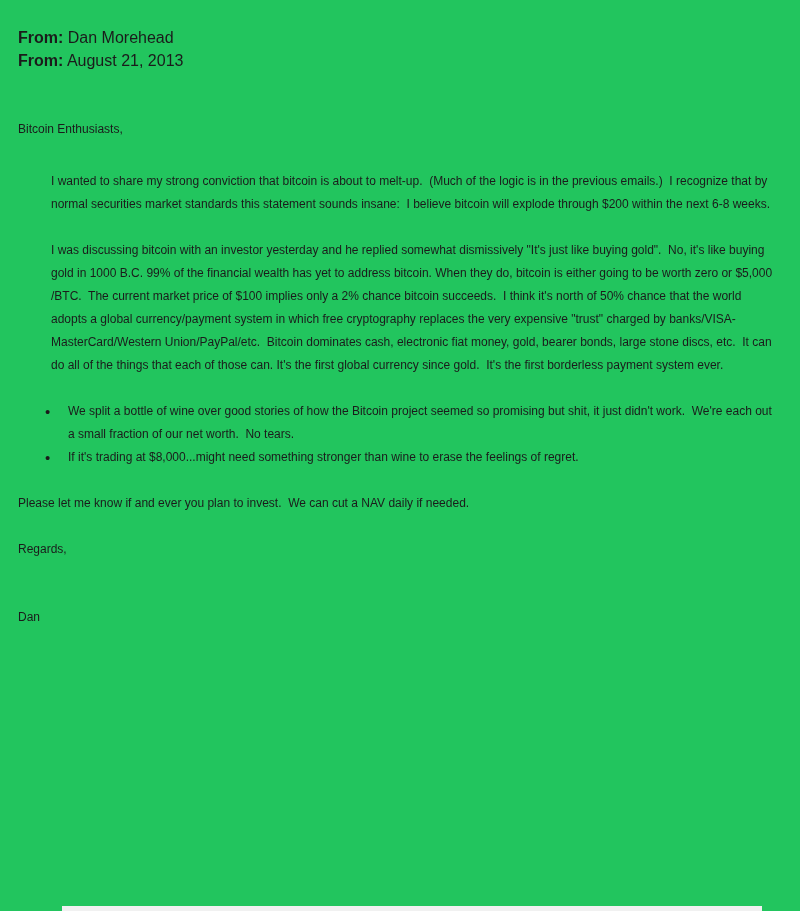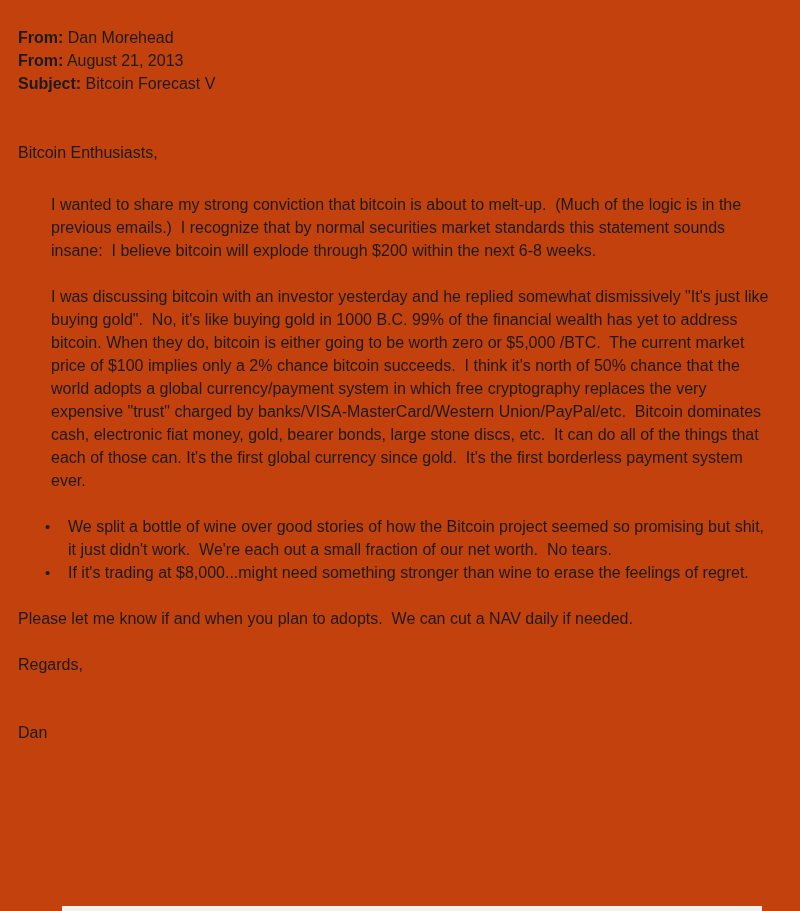--- a/index.html
+++ b/index.html
@@ -5,33 +5,33 @@
   * { margin: 0; padding: 0; box-sizing: border-box; }
   html, body {
     background: #ffffff;
     font-family: "Liberation Sans", "DejaVu Sans", sans-serif;
     color: #1b1b1b;
   }
   .page {
     position: relative;
     width: 800px;
     height: 911px;
-    background: #c2410c;
+    background: #22c55e;
     overflow: hidden;
     padding: 26px 26px 0 18px;
   }
   .email-header { margin-bottom: 46px; }
   .header-line {
     font-size: 16px;
     line-height: 23px;
     white-space: pre-wrap;
   }
   .header-label { font-weight: bold; }
   .body-text {
-    font-size: 16px;
+    font-size: 12px;
     line-height: 23px;
     white-space: pre-wrap;
   }
   .salutation { margin-bottom: 29px; }
   .paragraph { margin-bottom: 23px; margin-left: 33px; }
   .bullet-list {
     list-style: none;
     margin: 0 0 23px 27px;
   }
   .bullet-item {
@@ -58,42 +58,41 @@
   }
 </style>
 </head>
 <body>
 
 <div class="page">
 
   <div class="email-header">
     <div class="header-line"><span class="header-label">From:</span> <span>Dan Morehead</span></div>
     <div class="header-line"><span class="header-label">From:</span> <span>August 21, 2013</span></div>
-    <div class="header-line"><span class="header-label">Subject:</span> <span>Bitcoin Forecast V</span></div>
   </div>
 
   <div class="body-text salutation">Bitcoin Enthusiasts,</div>
 
   <div class="body-text paragraph">I wanted to share my strong conviction that bitcoin is about to melt-up.  (Much of the logic is in the previous emails.)  I recognize that by normal securities market standards this statement sounds insane:  I believe bitcoin will explode through $200 within the next 6-8 weeks.</div>
 
   <div class="body-text paragraph">I was discussing bitcoin with an investor yesterday and he replied somewhat dismissively "It's just like buying gold".  No, it's like buying gold in 1000 B.C. 99% of the financial wealth has yet to address bitcoin. When they do, bitcoin is either going to be worth zero or $5,000 /BTC.  The current market price of $100 implies only a 2% chance bitcoin succeeds.  I think it's north of 50% chance that the world adopts a global currency/payment system in which free cryptography replaces the very expensive "trust" charged by banks/VISA-MasterCard/Western Union/PayPal/etc.  Bitcoin dominates cash, electronic fiat money, gold, bearer bonds, large stone discs, etc.  It can do all of the things that each of those can. It's the first global currency since gold.  It's the first borderless payment system ever.</div>
 
 
   <ul class="bullet-list">
     <li class="bullet-item">
       <span class="bullet-dot body-text">•</span>
       <span class="bullet-text body-text">We split a bottle of wine over good stories of how the Bitcoin project seemed so promising but shit, it just didn't work.  We're each out a small fraction of our net worth.  No tears.</span>
     </li>
     <li class="bullet-item">
       <span class="bullet-dot body-text">•</span>
       <span class="bullet-text body-text">If it's trading at $8,000...might need something stronger than wine to erase the feelings of regret.</span>
     </li>
   </ul>
 
-  <div class="body-text closing">Please let me know if and when you plan to adopts.  We can cut a NAV daily if needed.</div>
+  <div class="body-text closing">Please let me know if and ever you plan to invest.  We can cut a NAV daily if needed.</div>
 
   <div class="body-text signoff">Regards,</div>
 
   <div class="body-text signature">Dan</div>
 
   <div class="bottom-edge"></div>
 
 </div>
 
 </body></html>

